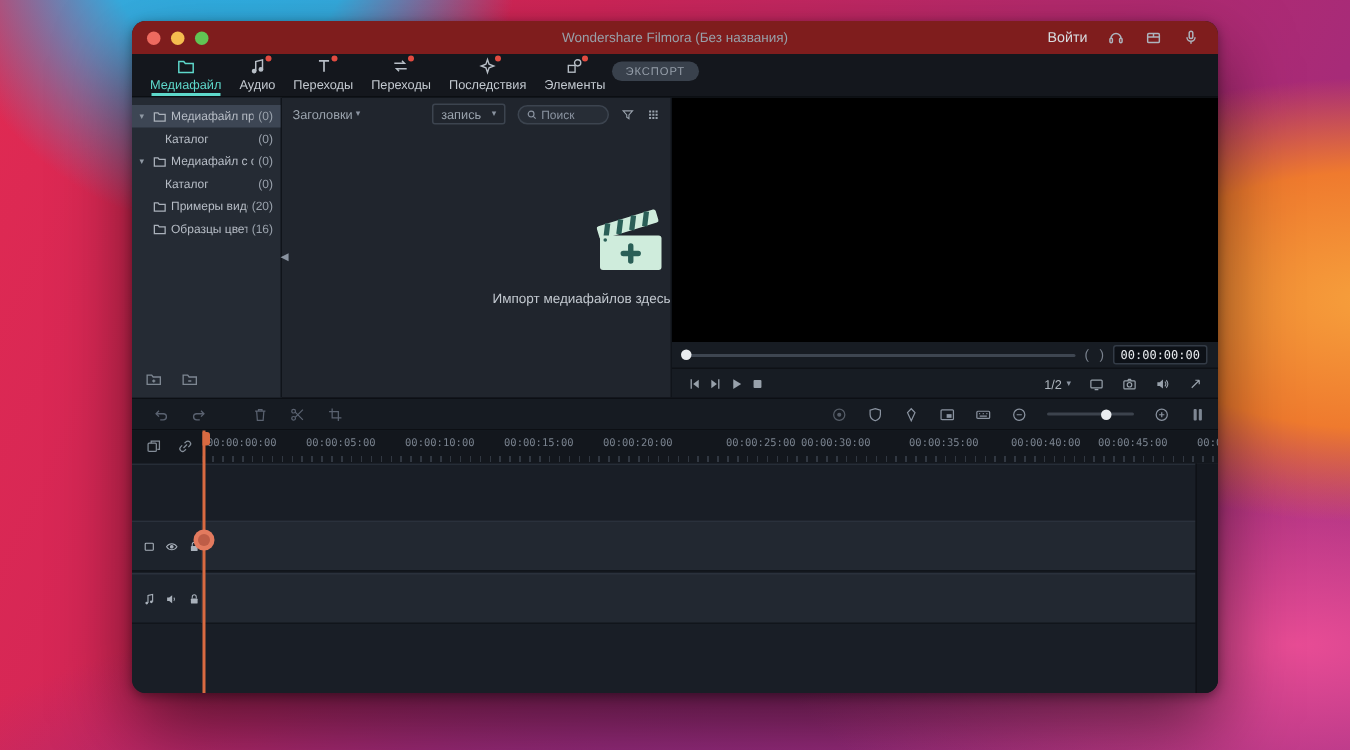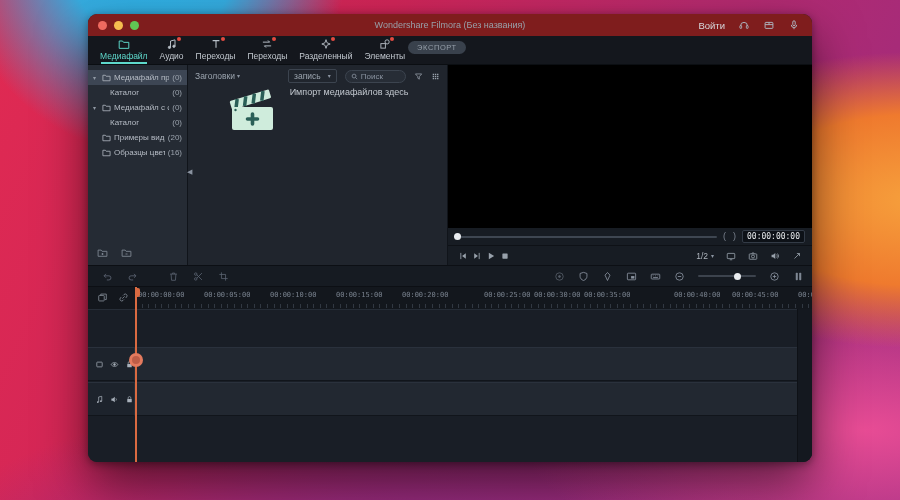--- a/index.html
+++ b/index.html
@@ -62,21 +62,21 @@
   .media{flex:1;border-right:1px solid #10141a;display:flex;flex-direction:column;position:relative;min-width:0;}
   .media-toolbar{flex:0 0 22px;display:flex;align-items:center;padding:0 7px;gap:8px;font-size:8.5px;color:#9aa3ad;}
   .dd-plain{display:flex;align-items:center;gap:2px;}
   .dd-caret{font-size:6px;color:#8a93a0;line-height:1;}
   .dd-box{border:1px solid #3c444f;border-radius:2px;padding:1px 5px;display:flex;gap:7px;align-items:center;margin-left:40px;}
   .search{margin-left:auto;width:71px;height:13px;border:1px solid #3c444f;border-radius:7px;background:#272d36;display:flex;align-items:center;padding:0 5px;gap:3px;box-sizing:border-box;}
   .search svg{width:7px;height:7px;color:#8a93a0;flex:0 0 7px;}
   .search input{background:transparent;border:0;outline:0;min-width:0;width:100%;font-size:8px;color:#cfd4da;padding:0;font-family:inherit;}
   .search input::placeholder{color:#8a93a0;}
   .mt-ic{width:11px;height:11px;color:#9aa3ad;}
-  .dropzone{flex:1;display:flex;align-items:flex-start;justify-content:center;gap:11px;padding-bottom:12px;}
+  .dropzone{flex:1;display:flex;flex-direction:column;align-items:flex-end;justify-content:center;gap:11px;padding-bottom:12px;}
   .dz-label{font-size:9px;color:#c2c8cf;}
   .collapse-handle{position:absolute;left:-1px;top:103px;font-size:7px;color:#8a93a0;line-height:1;}
   
   .preview{flex:0 0 364px;width:364px;display:flex;flex-direction:column;background:#171c23;}
   .video{flex:1;background:#000;}
   .scrub-row{flex:0 0 17px;display:flex;align-items:center;padding:0 7px;gap:5px;}
   .scrub-track{flex:1;height:2px;background:#3e4651;border-radius:1px;position:relative;}
   .scrub-dot{position:absolute;left:-1px;top:-2.5px;width:7px;height:7px;background:#e9ecef;border-radius:50%;}
   .bracket{color:#7a828e;font-size:9px;line-height:1;margin:0 1px;}
   .timecode{font-family:"DejaVu Sans Mono",monospace;font-size:8px;color:#e7eaed;background:#0d1117;border:1px solid #333b46;border-radius:2px;padding:1px 4px;}
@@ -183,21 +183,21 @@
           </span>
         <span class="tlabel">Переходы</span>
       </div>
       <div class="tab">
         <span class="ti">
             <svg viewBox="0 0 16 16" fill="none" stroke="currentColor" stroke-width="1.2">
               <path d="M8 2.2 9.4 6.4 13.6 8 9.4 9.6 8 13.8 6.6 9.6 2.4 8 6.6 6.4z"></path>
             </svg>
             <span class="dot"></span>
           </span>
-        <span class="tlabel">Разделенный</span>
+        <span class="tlabel">Последствия</span>
       </div>
       <div class="tab">
         <span class="ti">
             <svg viewBox="0 0 16 16" fill="none" stroke="currentColor" stroke-width="1.2">
               <rect x="2.5" y="7.5" width="6" height="6"></rect>
               <circle cx="10.8" cy="5.2" r="2.8"></circle>
             </svg>
             <span class="dot"></span>
           </span>
         <span class="tlabel">Элементы</span>
@@ -421,21 +421,21 @@
               <path d="M6.3 9.7l3.4-3.4M5 7.2 3.6 8.6a2.6 2.6 0 0 0 3.7 3.7l1.4-1.4M11 8.8l1.4-1.4a2.6 2.6 0 0 0-3.7-3.7L7.3 5.1"></path>
             </svg>
         </div>
         <span class="ruler-label" style="left:50px">00:00:00:00</span>
         <span class="ruler-label" style="left:116px">00:00:05:00</span>
         <span class="ruler-label" style="left:182px">00:00:10:00</span>
         <span class="ruler-label" style="left:248px">00:00:15:00</span>
         <span class="ruler-label" style="left:314px">00:00:20:00</span>
         <span class="ruler-label" style="left:396px">00:00:25:00</span>
         <span class="ruler-label" style="left:446px">00:00:30:00</span>
-        <span class="ruler-label" style="left:496px">00:00:35:00</span>
+        <span class="ruler-label" style="left:518px">00:00:35:00</span>
         <span class="ruler-label" style="left:586px">00:00:40:00</span>
         <span class="ruler-label" style="left:644px">00:00:45:00</span>
         <span class="ruler-label" style="left:710px">00:00</span>
         <div class="ticks"></div>
       </div>
 
       <div class="track video">
         <div class="track-head">
           <svg viewBox="0 0 16 16" fill="none" stroke="currentColor" stroke-width="1.3">
               <rect x="3.2" y="3.8" width="9.6" height="8.4" rx="1"></rect>

